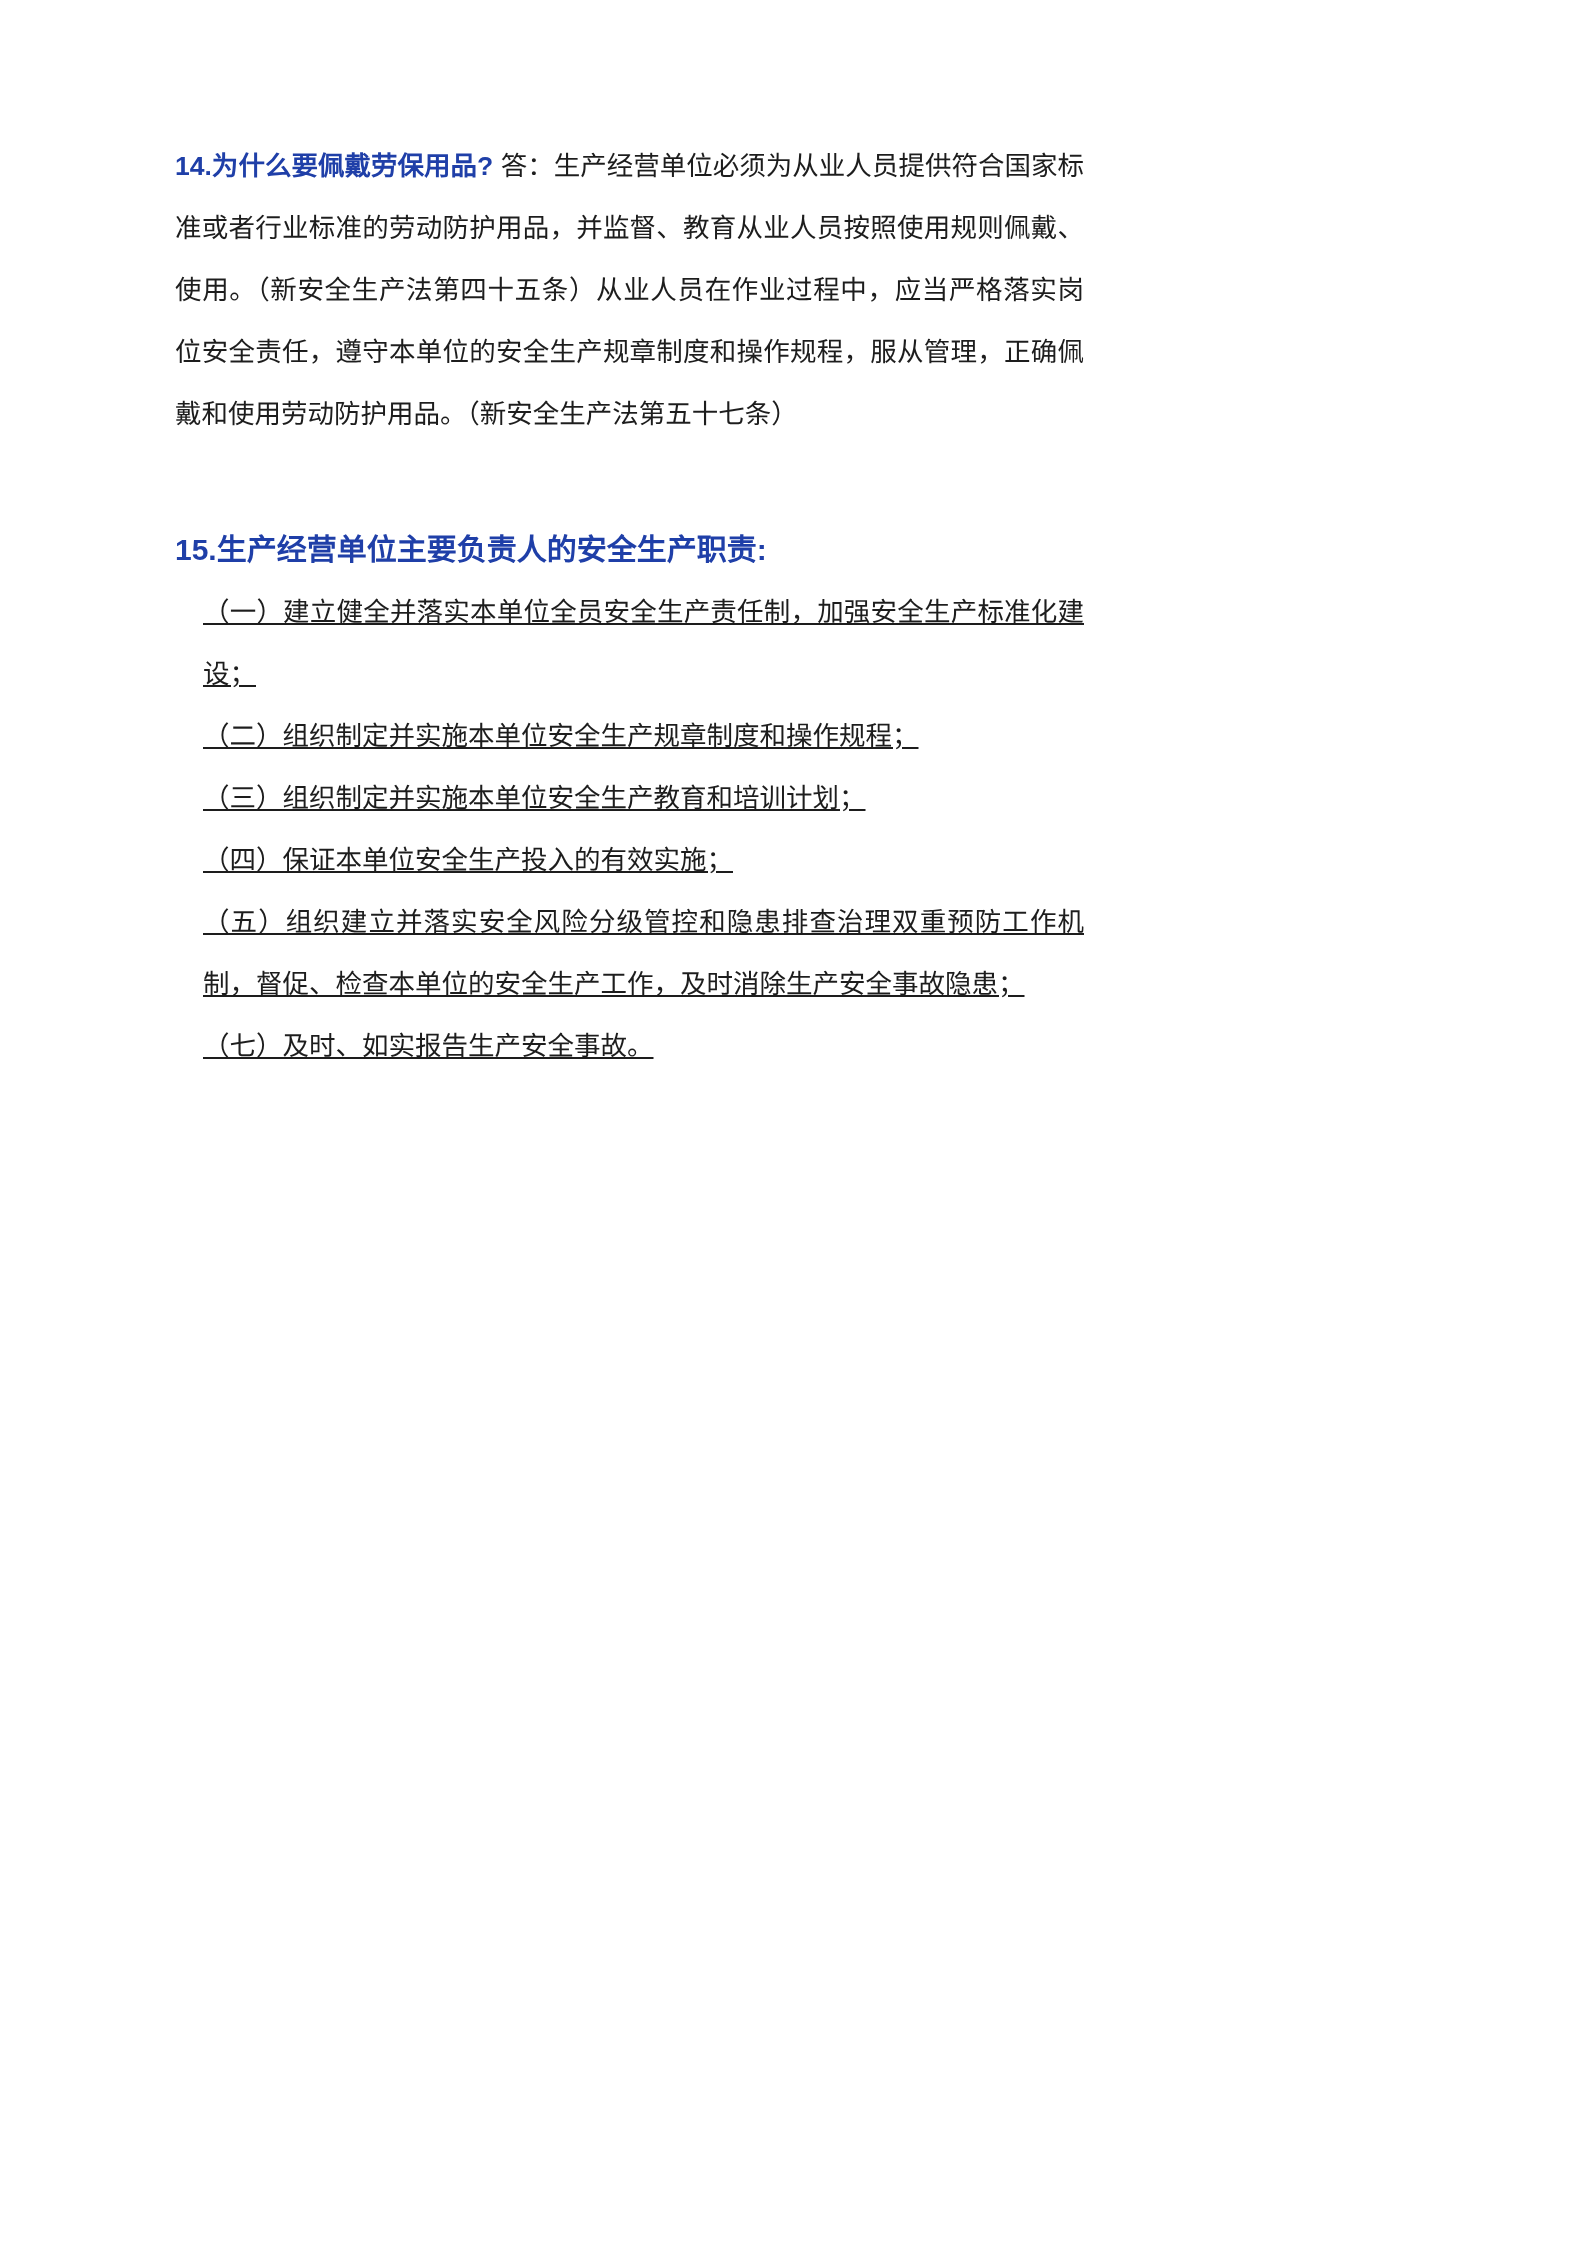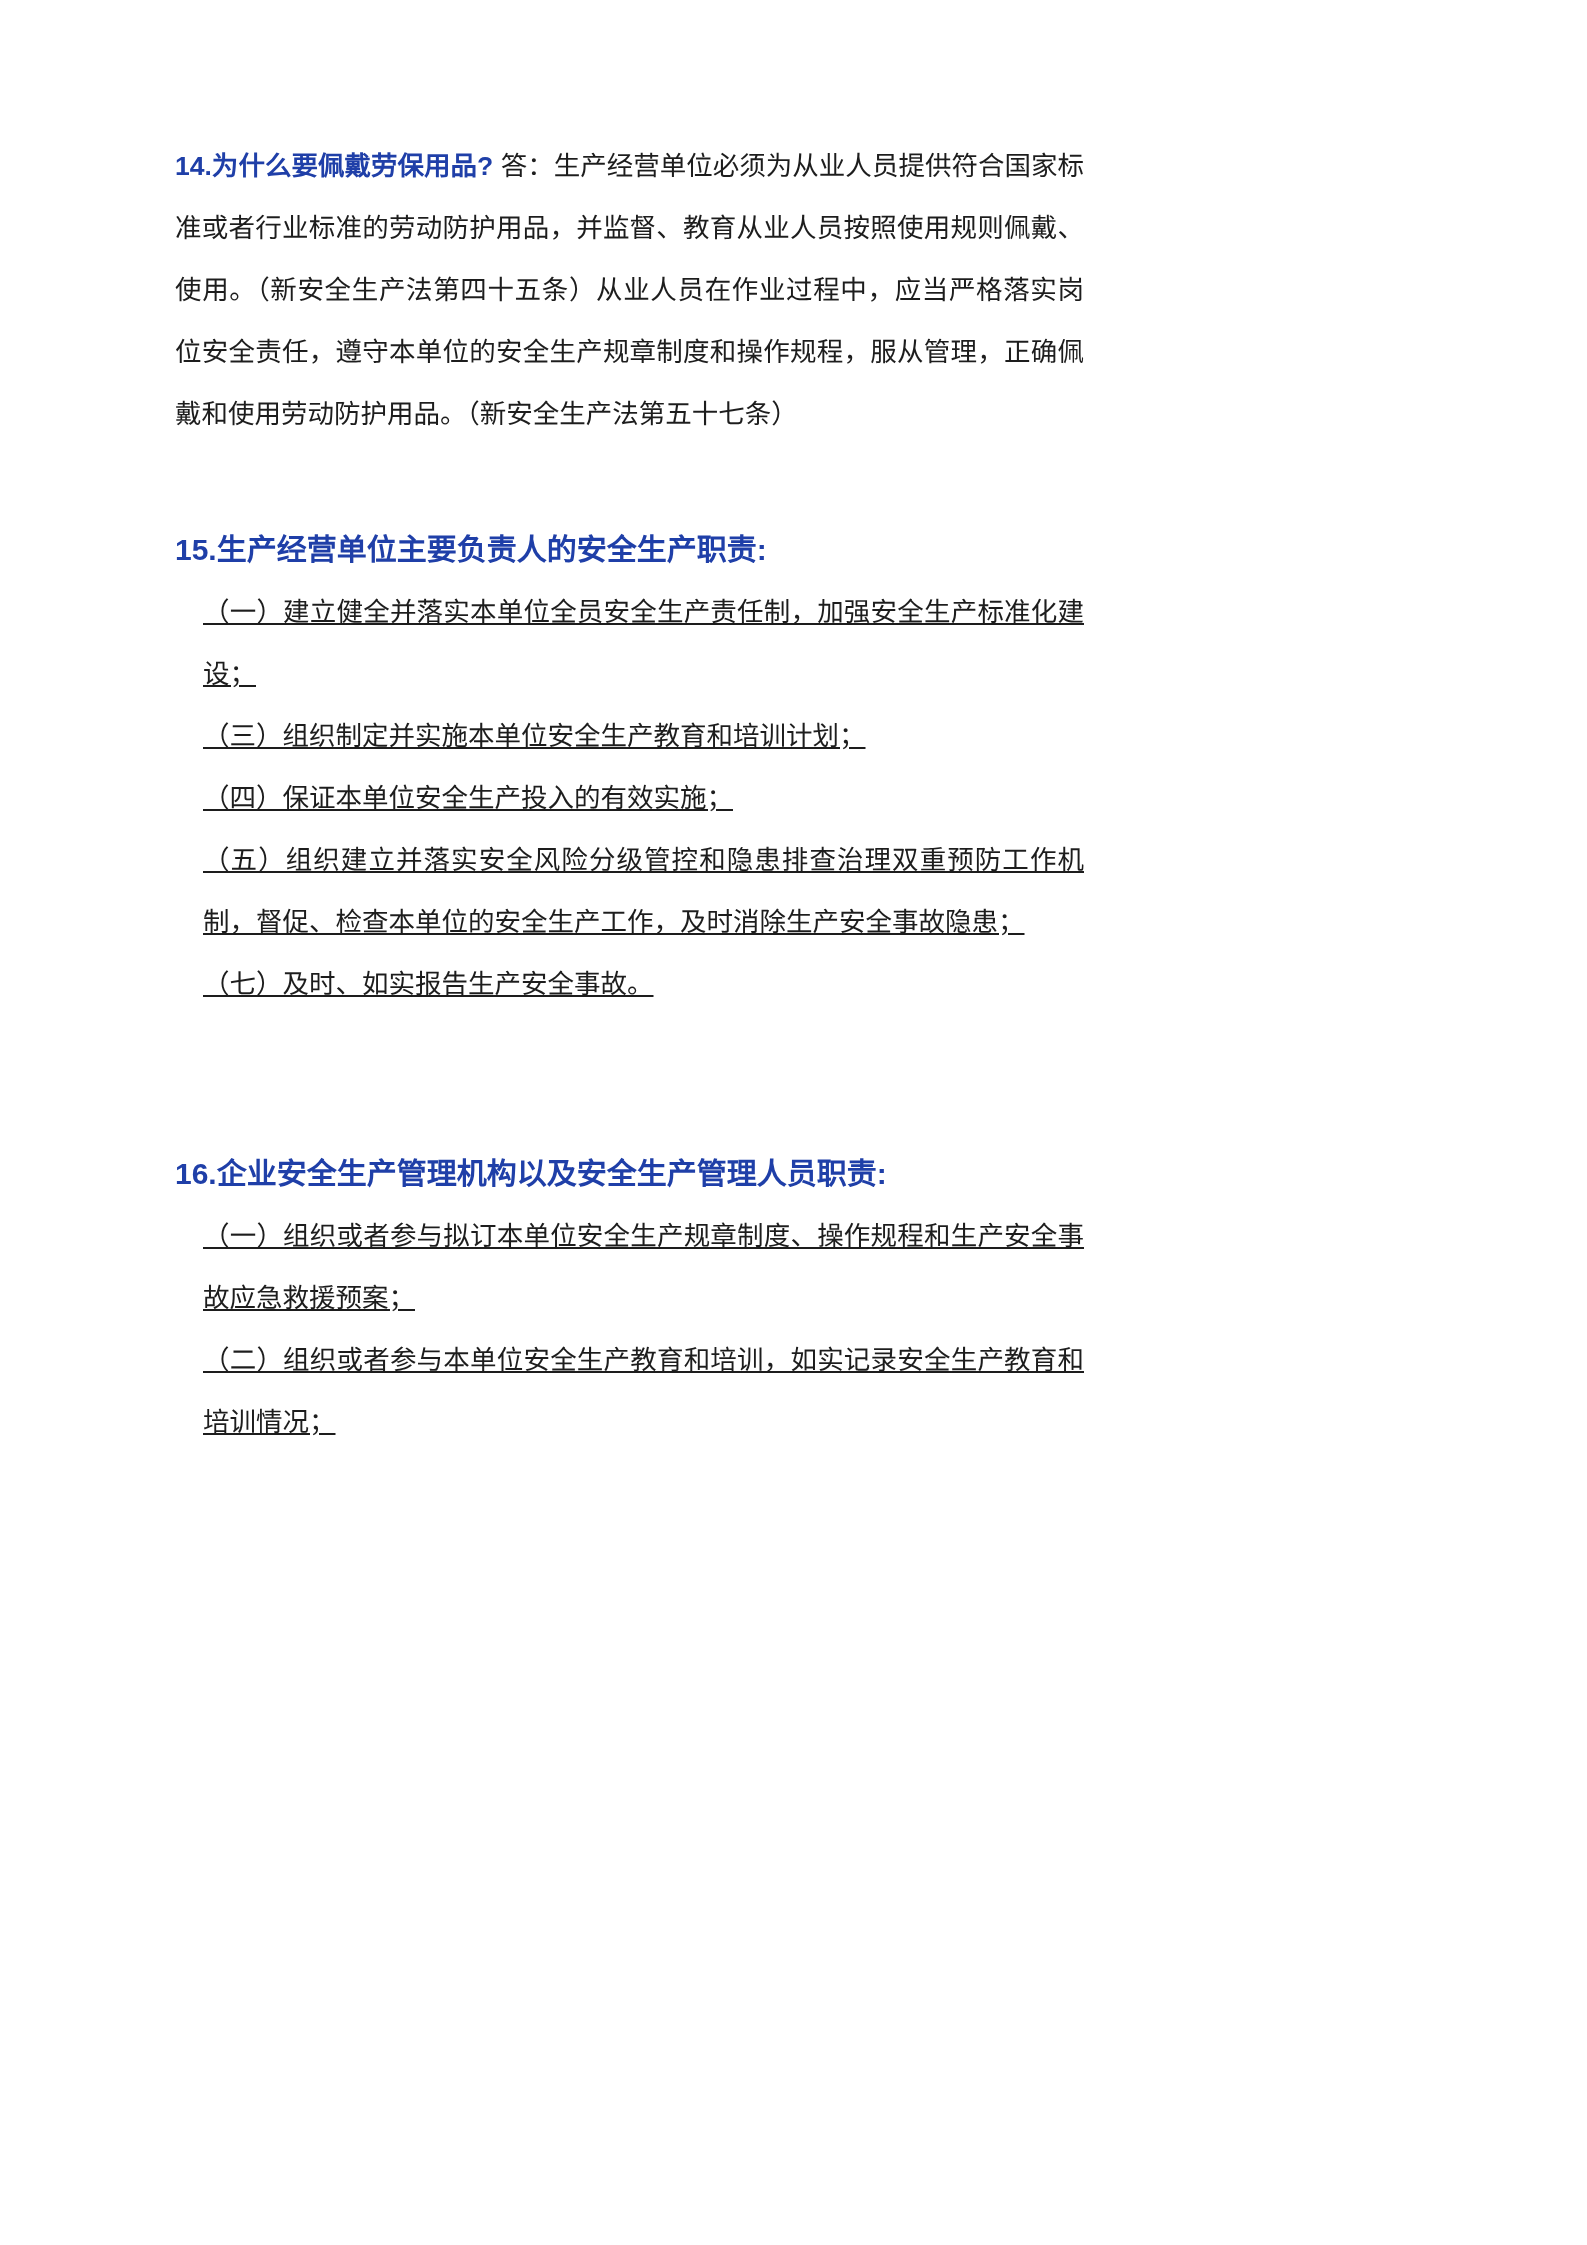--- a/index.html
+++ b/index.html
@@ -67,27 +67,23 @@
 
   <div class="block">
     <p class="para"><span class="heading-inline">14.</span><span class="heading-inline">为什么要佩戴劳保用品?</span> <span>答：</span><span>生产经营单位必须为从业人员提供符合国家标准或者行业标准的劳动防护用品，并监督、教育从业人员按照使用规则佩戴、使用。（新安全生产法第四十五条）从业人员在作业过程中，应当严格落实岗位安全责任，遵守本单位的安全生产规章制度和操作规程，服从管理，正确佩戴和使用劳动防护用品。（新安全生产法第五十七条）</span></p>
   </div>
 
   <div class="spacer-lg"></div>
 
   <div class="block">
     <p class="q-heading"><span>15.</span><span>生产经营单位主要负责人的安全生产职责:</span></p>
     <p class="list-item">（一）建立健全并落实本单位全员安全生产责任制，加强安全生产标准化建设；</p>
+    <p class="list-item">（二）组织制定并实施本单位安全生产规章制度和操作规程；</p>
     <p class="list-item">（三）组织制定并实施本单位安全生产教育和培训计划；</p>
     <p class="list-item">（四）保证本单位安全生产投入的有效实施；</p>
     <p class="list-item">（五）组织建立并落实安全风险分级管控和隐患排查治理双重预防工作机制，督促、检查本单位的安全生产工作，及时消除生产安全事故隐患；</p>
     <p class="list-item">（七）及时、如实报告生产安全事故。</p>
   </div>
 
   <div class="spacer-xl"></div>
 
-  <div class="block">
-    <p class="q-heading"><span>16.</span><span>企业安全生产管理机构以及安全生产管理人员职责:</span></p>
-    <p class="list-item">（一）组织或者参与拟订本单位安全生产规章制度、操作规程和生产安全事故应急救援预案；</p>
-    <p class="list-item">（二）组织或者参与本单位安全生产教育和培训，如实记录安全生产教育和培训情况；</p>
-  </div>
 
 </div>
 
 </body></html>

